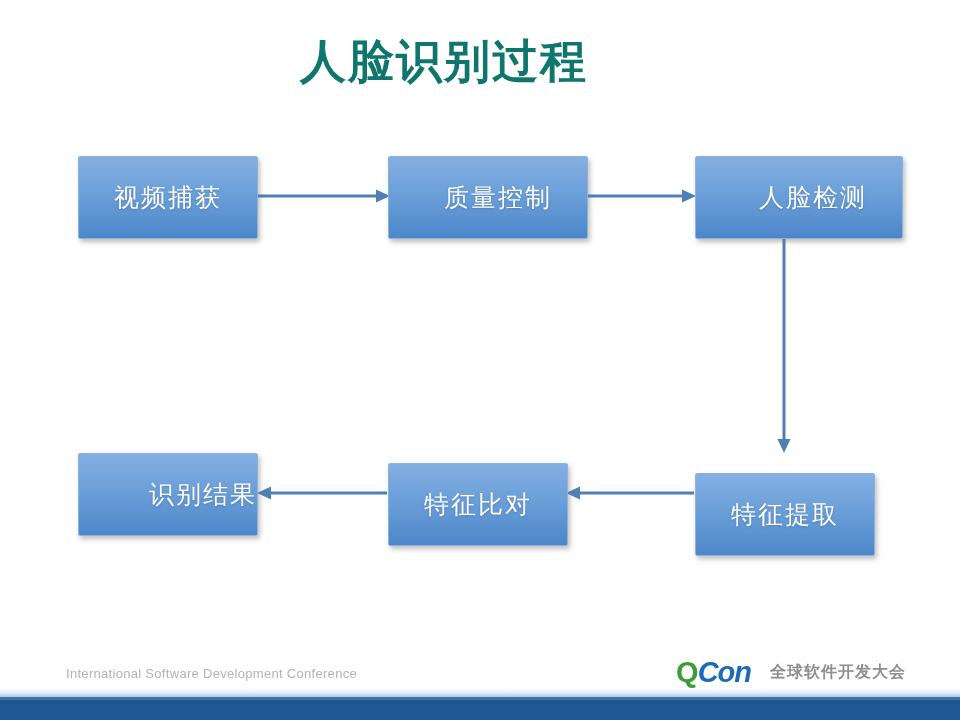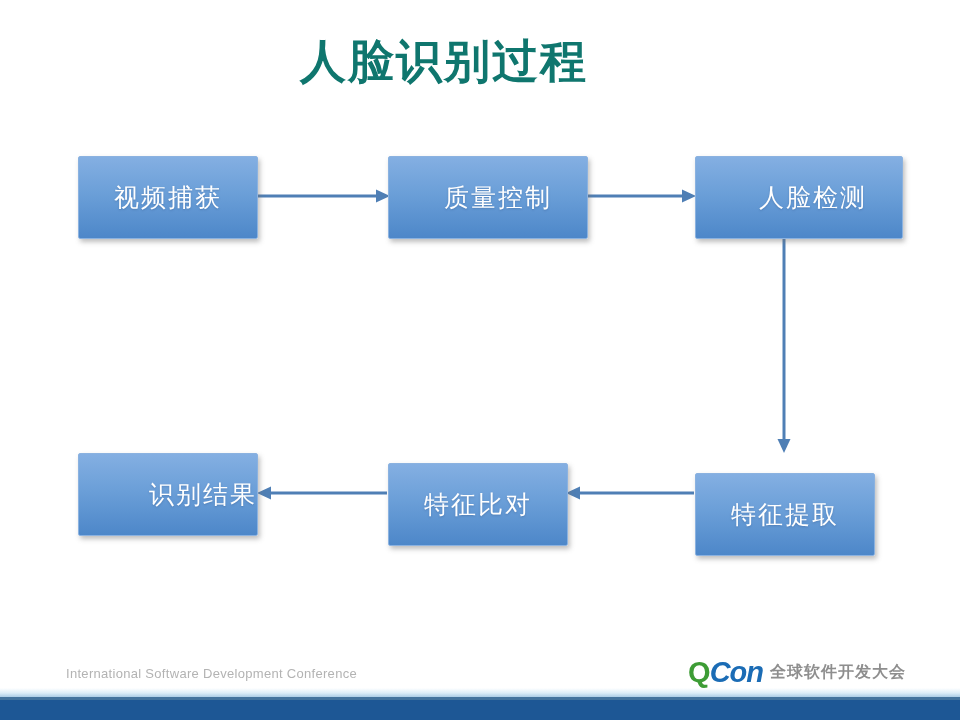--- a/index.html
+++ b/index.html
@@ -68,21 +68,21 @@
     right: 54px;
     display: flex;
     align-items: center;
     line-height: 28px;
   }
   .logo-q   { font-size: 29px; font-weight: 800; color: #3d9c35; letter-spacing: -1px; }
   .logo-con { font-size: 29px; font-weight: 800; color: #1b6cb5; letter-spacing: -1px; font-style: italic; }
   .logo-suffix {
     font-size: 16px;
     color: #8e8e8e;
-    margin-left: 7px;
+    margin-left: 19px;
     letter-spacing: 1px;
     font-weight: 600;
   }
 
   .bar-fade {
     position: absolute;
     left: 0; right: 0;
     bottom: 23px;
     height: 9px;
     background: linear-gradient(180deg, #ffffff 0%, #ddedf8 55%, #abccе6 100%);

